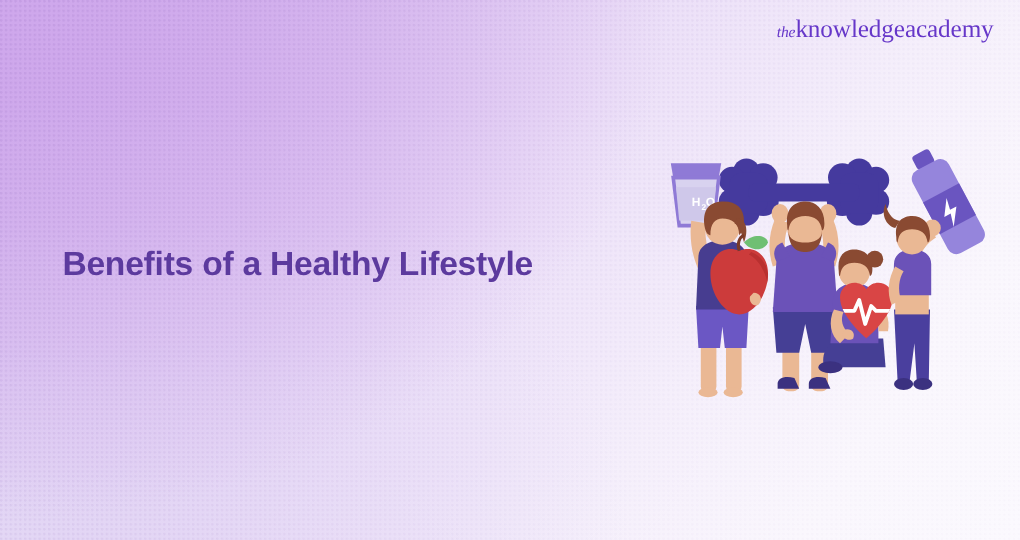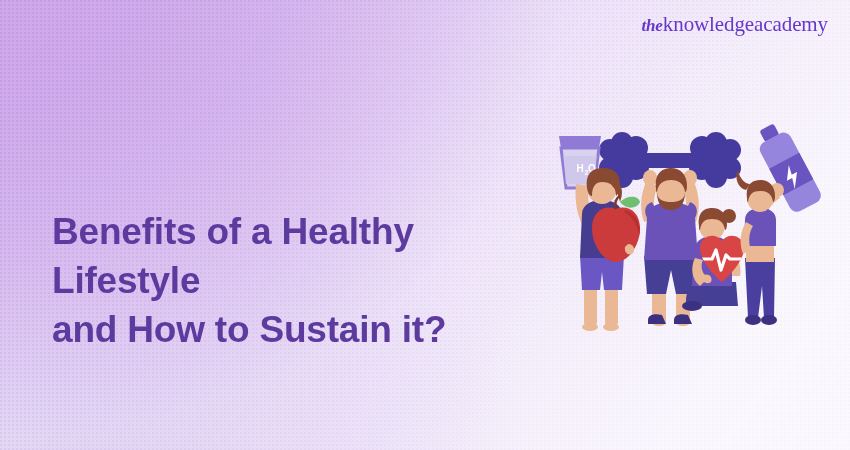--- a/index.html
+++ b/index.html
@@ -43,40 +43,39 @@
     right: 22px;
     font-family: "Liberation Serif", "DejaVu Serif", serif;
     font-size: 21px;
     line-height: 1;
     color: #6637c9;
     white-space: nowrap;
     letter-spacing: -0.1px;
   }
   .logo .lg-the {
     font-style: italic;
-    font-size: 17px;
-    font-weight: bold;
+    font-size: 13px;
   }
   .logo .lg-knowledge {
     font-weight: normal;
     margin-top: 32px;
   }
   .logo .lg-academy {
     font-weight: normal;
   }
 
   
   .headline {
     position: absolute;
     left: 52px;
     top: 182px;
     width: 480px;
     font-family: "Liberation Sans", sans-serif;
     font-weight: bold;
-    font-size: 37px;
+    font-size: 28px;
     line-height: 1.33;
     letter-spacing: -0.2px;
     color: #5c3a9e;
   }
   .headline .hl-line { display: block; }
 
   
   .illustration {
     position: absolute;
     left: 540px;
@@ -92,21 +91,20 @@
 <div class="banner">
 
   <div class="texture"></div>
 
   <div class="logo">
     <span class="lg-the">the</span><span class="lg-knowledge">knowledge</span><span class="lg-academy">academy</span>
   </div>
 
   <h1 class="headline">
     <span class="hl-line">Benefits of a Healthy Lifestyle</span>
-    <span class="hl-line">and How to Sustain it?</span>
   </h1>
 
   <div class="illustration">
     <svg viewBox="0 0 300 225" xmlns="http://www.w3.org/2000/svg">
       <defs>
         <clipPath id="clipGlass">
           <path d="M22,32 L58,32 L54,74 L26,74 Z"></path>
         </clipPath>
         <clipPath id="clipApple">
           <path d="M52,118 C52,102 64,94 76,99 C88,94 100,102 100,118 C100,136 88,152 76,152 C64,152 52,136 52,118 Z"></path>

